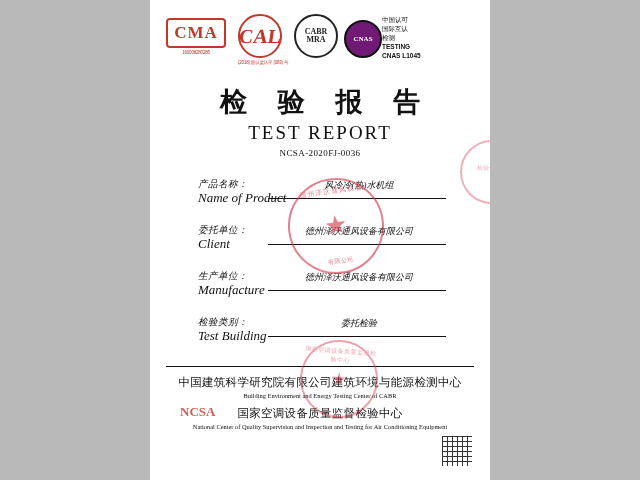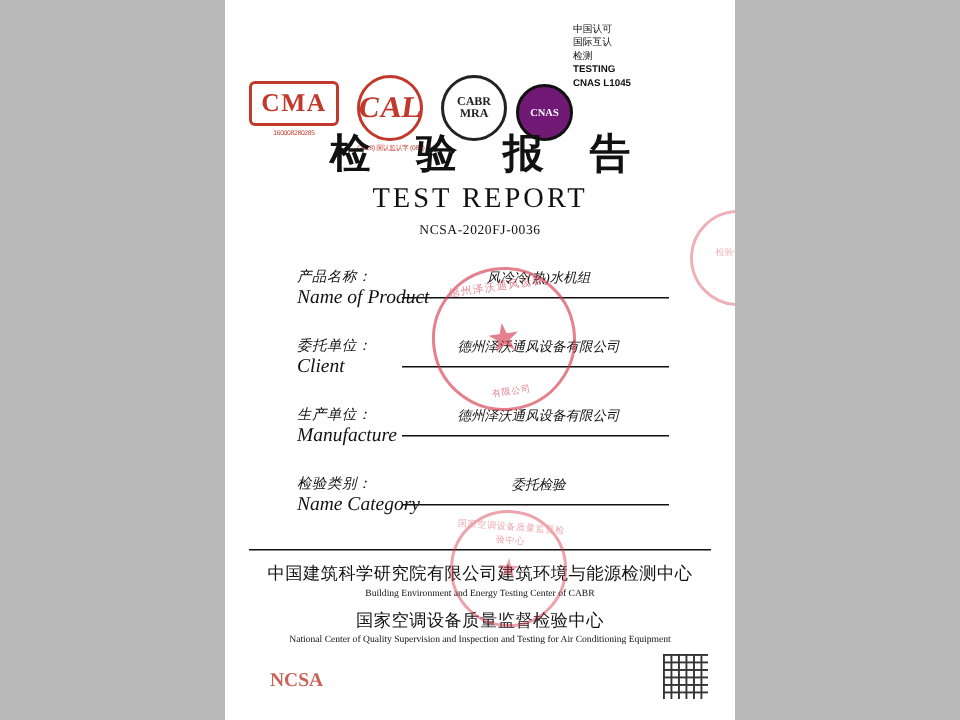--- a/index.html
+++ b/index.html
@@ -36,21 +36,20 @@
   }
   .logo-mark {
     border: 2px solid #c0392b;
     border-radius: 50%;
     color: #c0392b;
     font-weight: bold;
     display: flex;
     align-items: center;
     justify-content: center;
     font-family: "Liberation Serif", serif;
-    margin-top: 36px;
   }
   .cap {
     font-size: 4.5px;
     color: #c0392b;
     margin-top: 2px;
     letter-spacing: -0.2px;
     white-space: nowrap;
     font-family: "Liberation Sans", sans-serif;
   }
 
@@ -173,21 +172,20 @@
     opacity: 0.38;
   }
   #stamp-edge .ring-text {
     position: absolute; left: 0; top: 22px; width: 100%;
     text-align: center; font-size: 6px;
   }
   .ncsa-mark {
     position: absolute; left: 30px; top: 404px;
     font-size: 13px; font-weight: bold; color: #c0392b; opacity: 0.8;
     font-family: "Liberation Serif", serif;
-    margin-top: 41px;
   }
   .qr {
     position: absolute; right: 18px; bottom: 14px;
     width: 30px; height: 30px;
     background:
       linear-gradient(90deg,#111 1px,transparent 1px) 0 0/5px 5px,
       linear-gradient(#111 1px,transparent 1px) 0 0/5px 5px,
       #fff;
     opacity: 0.85;
   }
@@ -257,21 +255,21 @@
 
     <div class="field">
       <div class="lbl-cn">生产单位：</div>
       <div class="lbl-en">Manufacture</div>
       <div class="val">德州泽沃通风设备有限公司</div>
       <div class="rule"></div>
     </div>
 
     <div class="field">
       <div class="lbl-cn">检验类别：</div>
-      <div class="lbl-en">Name Category</div>
+      <div class="lbl-en">Test Building</div>
       <div class="val">委托检验</div>
       <div class="rule"></div>
     </div>
 
   </div>
 
   <div class="footer">
     <div class="hr"></div>
     <div class="f-cn">中国建筑科学研究院有限公司建筑环境与能源检测中心</div>
     <div class="f-en">Building Environment and Energy Testing Center of CABR</div>

